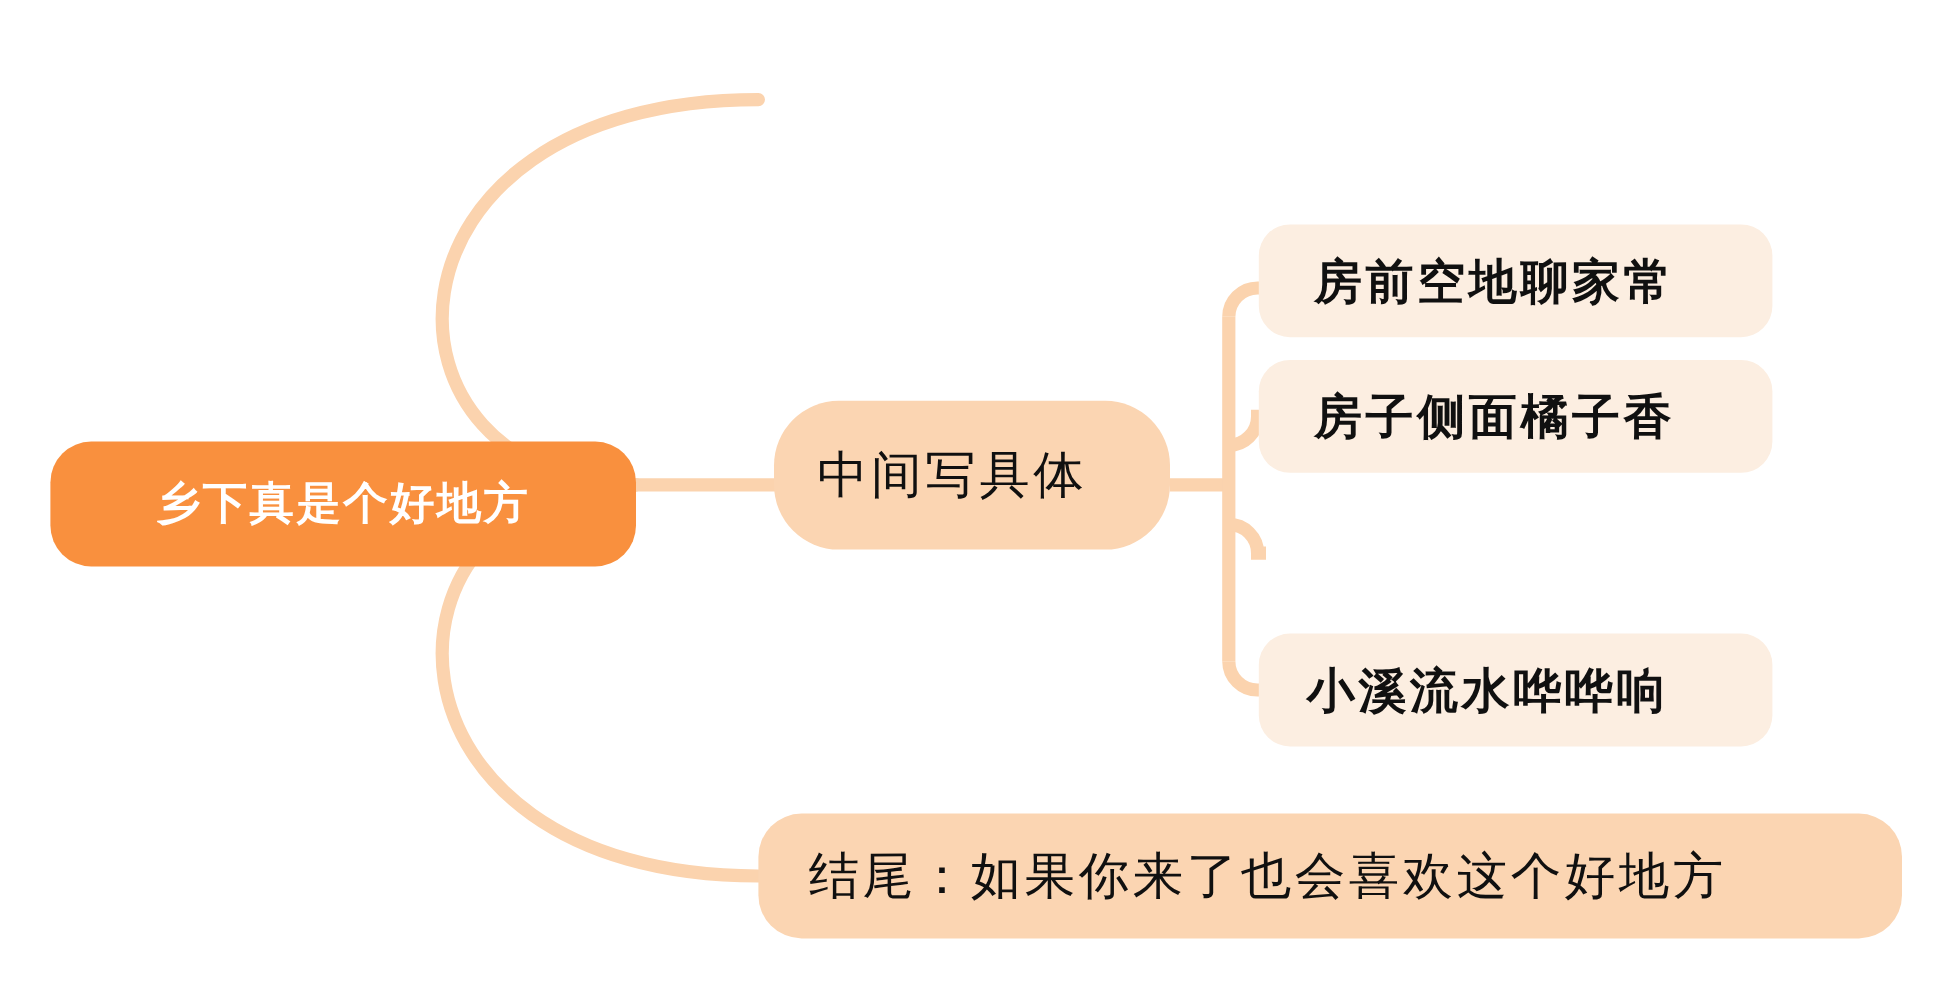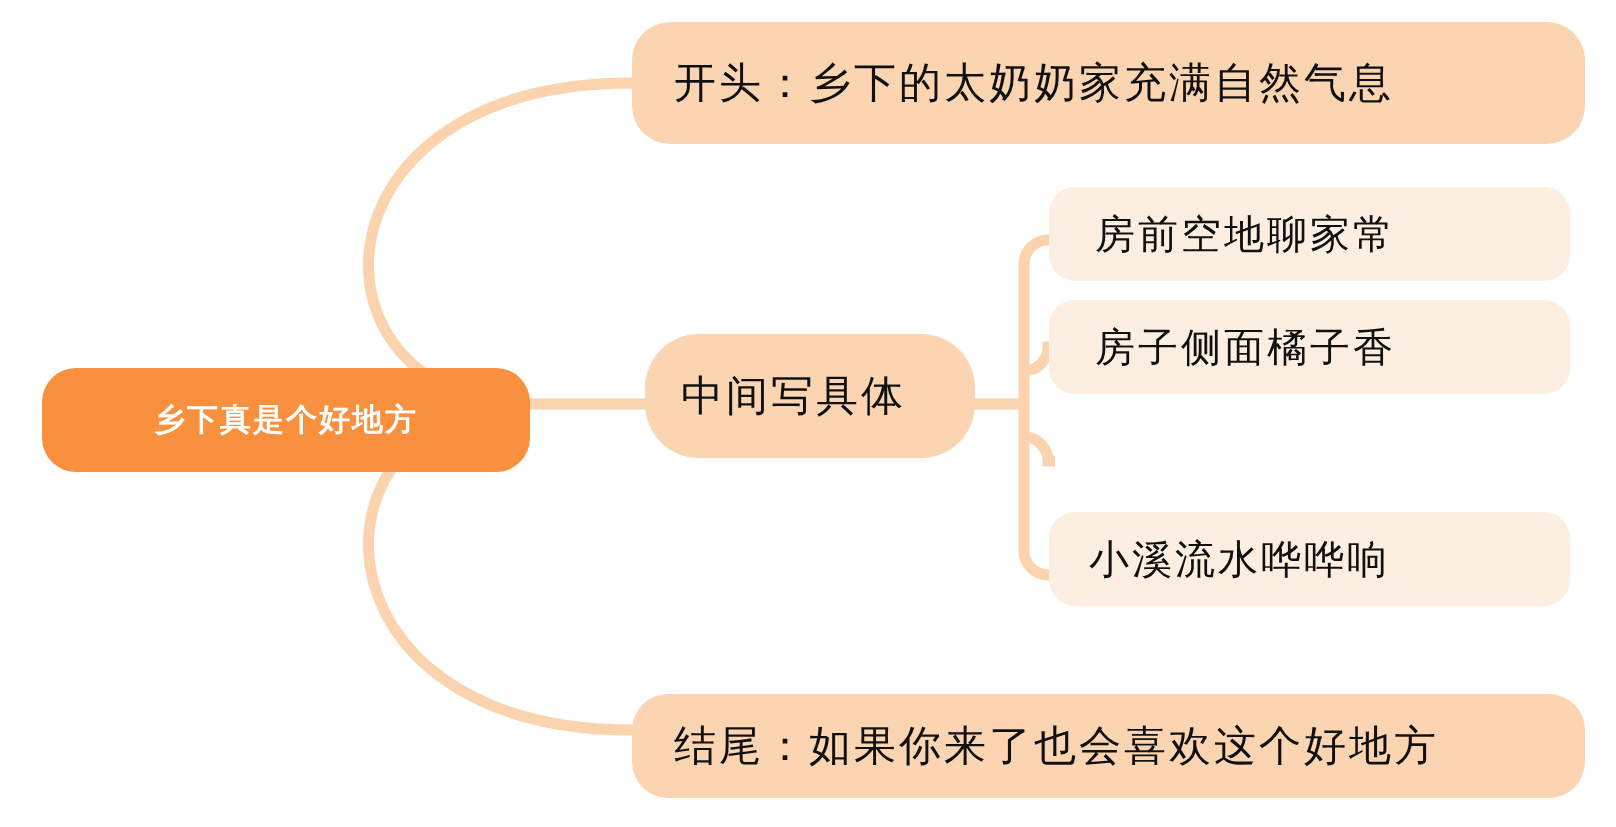--- a/index.html
+++ b/index.html
@@ -44,21 +44,21 @@
     left: 42px;
     top: 368px;
     width: 488px;
     height: 104px;
     background: #F9903E;
     border-radius: 34px;
     justify-content: center;
   }
   .node-root .node-label {
     color: #ffffff;
-    font-size: 31px;
+    font-size: 37px;
     font-weight: bold;
     letter-spacing: 2px;
     text-align: center;
     font-family: "DejaVu Serif", "Liberation Serif", serif;
   }
 
   
   .node-l1 {
     background: #FBD5B2;
     color: #1a1a1a;
@@ -84,41 +84,41 @@
     border-radius: 54px;
     padding-left: 36px;
   }
   .node-bottom {
     left: 632px;
     top: 678px;
     width: 953px;
     height: 104px;
     border-radius: 36px;
     padding-left: 42px;
-    margin-top: 16px;
   }
 
   
   .node-l2 {
     left: 1049px;
-    width: 521px;
+    width: 428px;
     height: 94px;
     background: #FCEEE1;
     border-radius: 26px;
     padding-left: 46px;
+    font-weight: bold;
   }
   .node-l2 .node-label {
     font-size: 40px;
     letter-spacing: 3px;
     color: #101010;
   }
   .node-l2-0 { top: 187px; }
   .node-l2-1 { top: 300px; justify-content: center; }
   .node-l2-2 { top: 414px; }
-  .node-l2-3 { top: 512px; padding-left: 40px; }
+  .node-l2-3 { top: 528px; padding-left: 40px; }
 </style>
 </head>
 <body>
 
 <div id="mindmap">
 
   <svg id="connectors" viewBox="0 0 1616 827" width="1616" height="827" xmlns="http://www.w3.org/2000/svg">
 
     <path d="M 530 404 C 300 404, 300 83, 632 83" fill="none" stroke="#FBD3AE" stroke-width="11" stroke-linecap="round"></path>
 
@@ -133,23 +133,20 @@
     <path d="M 1024 264 A 24 24 0 0 1 1048 240 L 1055 240" fill="none" stroke="#FBD3AE" stroke-width="11" stroke-linecap="butt"></path>
     <path d="M 1024 371 A 24 24 0 0 0 1048 347 L 1055 347" fill="none" stroke="#FBD3AE" stroke-width="11" stroke-linecap="butt"></path>
     <path d="M 1024 437 A 24 24 0 0 1 1048 461 L 1055 461" fill="none" stroke="#FBD3AE" stroke-width="11" stroke-linecap="butt"></path>
     <path d="M 1024 551 A 24 24 0 0 0 1048 575 L 1055 575" fill="none" stroke="#FBD3AE" stroke-width="11" stroke-linecap="butt"></path>
   </svg>
 
   <div class="node node-root">
     <span class="node-label">乡下真是个好地方</span>
   </div>
 
-  <div class="node node-l1 node-top">
-    <span class="node-label">开头：乡下的太奶奶家充满自然气息</span>
-  </div>
 
   <div class="node node-l1 node-middle">
     <span class="node-label">中间写具体</span>
   </div>
 
   <div class="node node-l1 node-bottom">
     <span class="node-label">结尾：如果你来了也会喜欢这个好地方</span>
   </div>
 
   <div class="node node-l2 node-l2-0">

